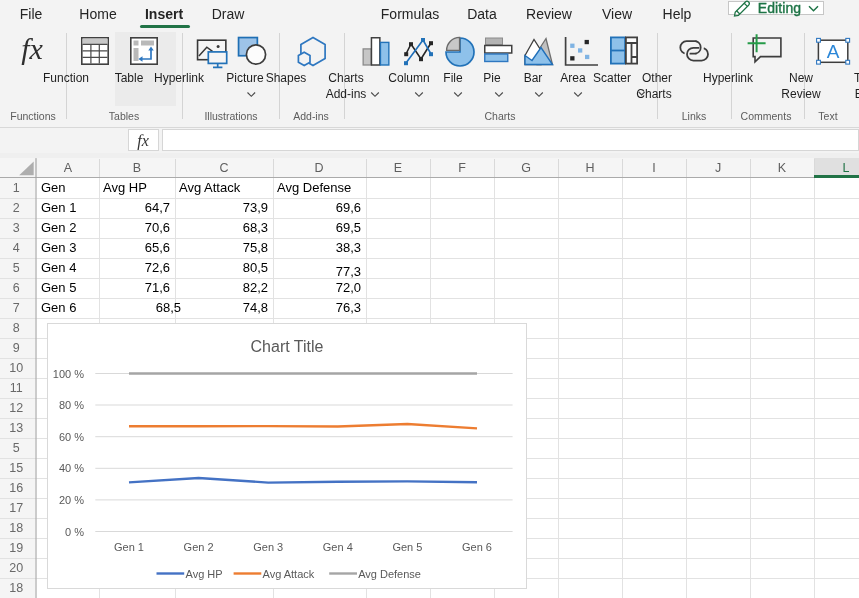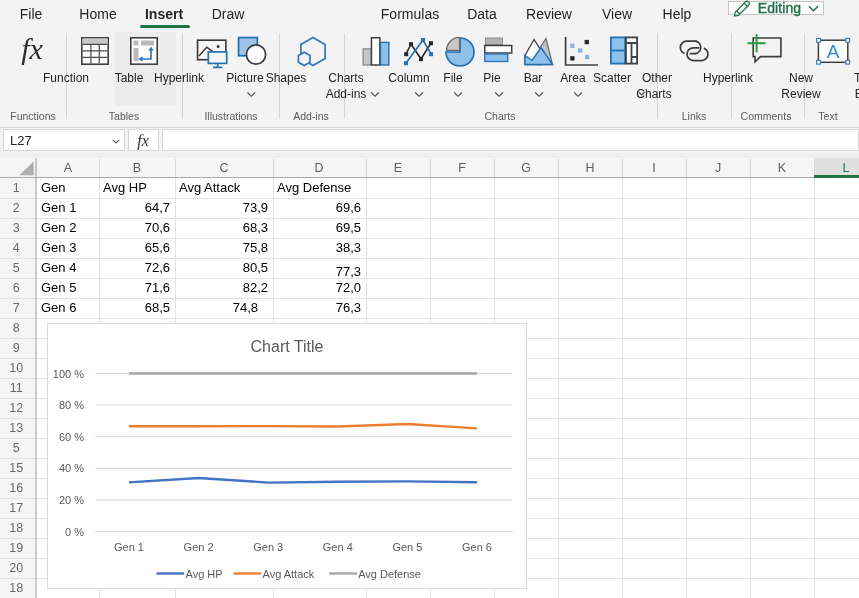--- a/index.html
+++ b/index.html
@@ -213,25 +213,20 @@
   <span class="glbl ctr" style="left:124px">Tables</span>
   <span class="glbl ctr" style="left:231px">Illustrations</span>
   <span class="glbl ctr" style="left:311px">Add-ins</span>
   <span class="glbl ctr" style="left:500px">Charts</span>
   <span class="glbl ctr" style="left:694px">Links</span>
   <span class="glbl ctr" style="left:766px">Comments</span>
   <span class="glbl ctr" style="left:828px">Text</span>
 </div>
 
 <div id="fbar">
-  <div class="fbox" style="left:3px;width:121.5px;font-size:13px;color:#242424;line-height:21px;padding-left:6px">L27
-    <svg style="position:absolute;right:4px;top:9px" width="8" height="5" viewBox="0 0 8 5">
-        <path d="M0.7 0.8 L4 4 L7.3 0.8" fill="none" stroke="#555" stroke-width="1.1"></path>
-      </svg>
-  </div>
   <div class="fbox" style="left:128px;width:30.5px;text-align:center">
     <svg width="20" height="18" viewBox="0 0 20 18" style="margin-top:2px">
         <text x="10" y="14" text-anchor="middle" font-family="Liberation Serif" font-style="italic" font-size="16" fill="#333">fx</text>
       </svg>
   </div>
   <div class="fbox" style="left:162px;width:697px"></div>
 </div>
 <div class="abs" style="left:0;top:153px;width:859px;height:5px;background:#efefef"></div>
 
 <div id="grid">
@@ -303,27 +298,27 @@
   <span class="cell" style="left:41px;top:60px">Gen 2</span>
   <span class="cell" style="left:41px;top:80px">Gen 3</span>
   <span class="cell" style="left:41px;top:100px">Gen 4</span>
   <span class="cell" style="left:41px;top:120px">Gen 5</span>
   <span class="cell" style="left:41px;top:140px">Gen 6</span>
   <span class="cell num" style="left:99px;top:40px;width:71px">64,7</span>
   <span class="cell num" style="left:99px;top:60px;width:71px">70,6</span>
   <span class="cell num" style="left:99px;top:80px;width:71px">65,6</span>
   <span class="cell num" style="left:99px;top:100px;width:71px">72,6</span>
   <span class="cell num" style="left:99px;top:120px;width:71px">71,6</span>
-  <span class="cell num" style="left:99px;top:140px;width:71px">68,5</span>
+  <span class="cell num" style="left:110px;top:140px;width:71px">68,5</span>
   <span class="cell num" style="left:175px;top:40px;width:93px">73,9</span>
   <span class="cell num" style="left:175px;top:60px;width:93px">68,3</span>
   <span class="cell num" style="left:175px;top:80px;width:93px">75,8</span>
   <span class="cell num" style="left:175px;top:100px;width:93px">80,5</span>
   <span class="cell num" style="left:175px;top:120px;width:93px">82,2</span>
-  <span class="cell num" style="left:165px;top:140px;width:93px">74,8</span>
+  <span class="cell num" style="left:175px;top:140px;width:93px">74,8</span>
   <span class="cell num" style="left:273px;top:40px;width:88px">69,6</span>
   <span class="cell num" style="left:273px;top:60px;width:88px">69,5</span>
   <span class="cell num" style="left:273px;top:80px;width:88px">38,3</span>
   <span class="cell num" style="left:273px;top:104px;width:88px">77,3</span>
   <span class="cell num" style="left:273px;top:120px;width:88px">72,0</span>
   <span class="cell num" style="left:273px;top:140px;width:88px">76,3</span>
 
   <div id="chart">
     <svg width="478" height="264" viewBox="0 0 478 264">
       <text x="239" y="27.5" text-anchor="middle" font-size="16" fill="#595959">Chart Title</text>

